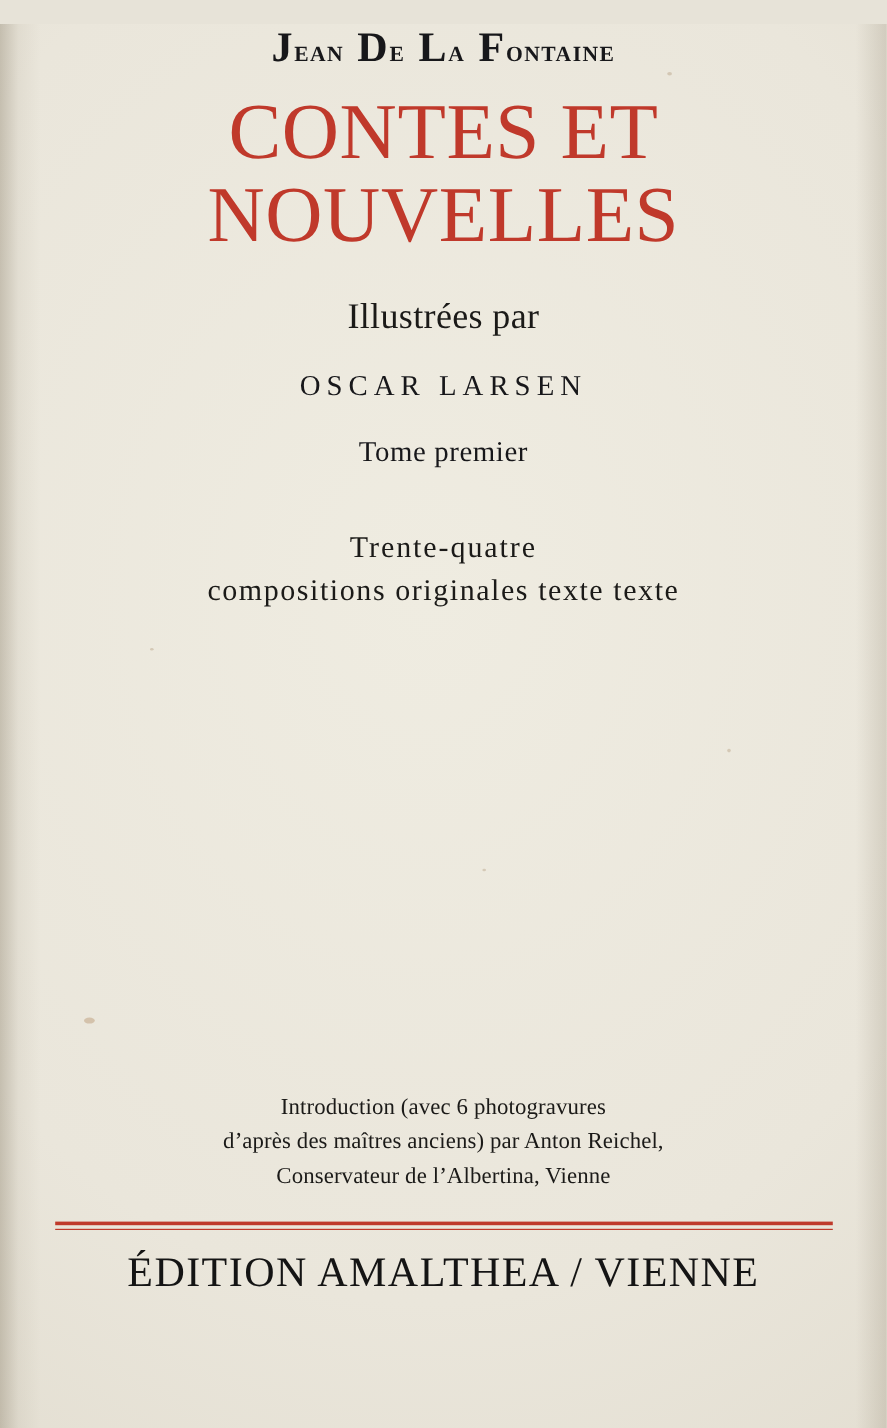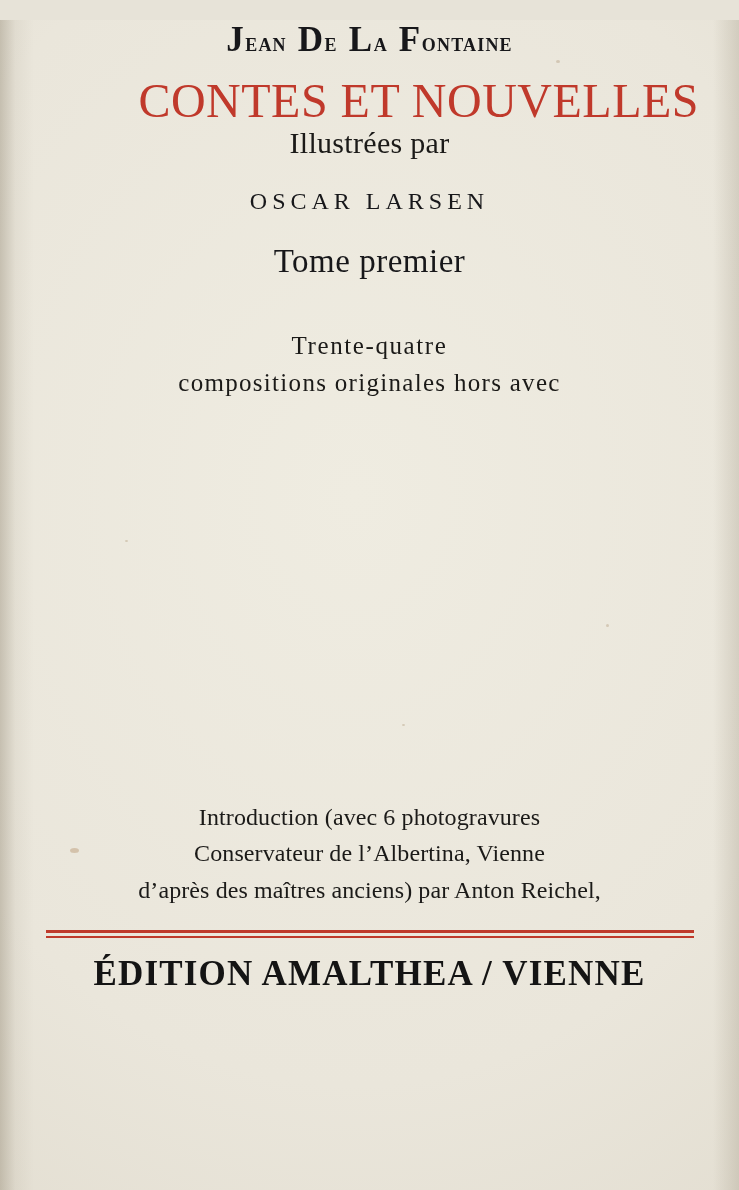--- a/index.html
+++ b/index.html
@@ -70,67 +70,67 @@
     text-transform: lowercase;
   }
   
   .author .initial {
     font-size: 35px;
     text-transform: uppercase;
   }
 
   .title {
     margin-top: 16px;
-    font-size: 48px;
+    font-size: 66px;
     letter-spacing: 0.5px;
     color: #c0392b;
     font-weight: 400;
     line-height: 1.05;
     text-transform: uppercase;
-    text-align: right;
   }
 
   .illustrated-by {
+    margin-top: 32px;
     font-size: 30px;
     color: #1b1a18;
     letter-spacing: 0.3px;
   }
 
   .illustrator {
     margin-top: 28px;
     font-size: 24px;
     letter-spacing: 5px;
     color: #17171a;
     text-transform: uppercase;
   }
 
   .volume {
     margin-top: 28px;
-    font-size: 33px;
+    font-size: 24px;
     color: #17171a;
     letter-spacing: 0.5px;
   }
 
   .plates {
     margin-top: 48px;
     font-size: 25px;
     color: #1b1a18;
     letter-spacing: 1.6px;
     line-height: 1.45;
   }
   .plates .line2 {
     letter-spacing: 1.3px;
   }
 
   .spacer {
     height: 398px;
   }
 
   .intro {
-    font-size: 24px;
+    font-size: 19px;
     line-height: 1.52;
     color: #1b1a18;
     letter-spacing: 0.1px;
   }
 
   .rule-group {
     margin: 22px auto 0 auto;
     width: 648px;
   }
   .rule-thick {
@@ -139,21 +139,21 @@
   }
   .rule-thin {
     height: 1.5px;
     background: #bf3a2b;
     margin-top: 3px;
   }
 
   .publisher {
     margin-top: 16px;
     font-size: 35px;
-    font-weight: 700;
+    font-weight: 400;
     letter-spacing: 1.2px;
     color: #141414;
     text-transform: uppercase;
   }
 </style>
 </head>
 <body>
 
 <div class="page">
 
@@ -170,29 +170,29 @@
     <div class="title">Contes et Nouvelles</div>
 
     <div class="illustrated-by">Illustrées par</div>
 
     <div class="illustrator">Oscar Larsen</div>
 
     <div class="volume">Tome premier</div>
 
     <div class="plates">
       <div class="line1">Trente-quatre</div>
-      <div class="line2">compositions originales hors avec</div>
+      <div class="line2">compositions originales texte texte</div>
     </div>
 
     <div class="spacer"></div>
 
     <div class="intro">
       <div>Introduction (avec 6 photogravures</div>
+      <div>d’après des maîtres anciens) par Anton Reichel,</div>
       <div>Conservateur de l’Albertina, Vienne</div>
-      <div>d’après des maîtres anciens) par Anton Reichel,</div>
     </div>
 
     <div class="rule-group">
       <div class="rule-thick"></div>
       <div class="rule-thin"></div>
     </div>
 
     <div class="publisher">Édition Amalthea / Vienne</div>
 
   </div>

